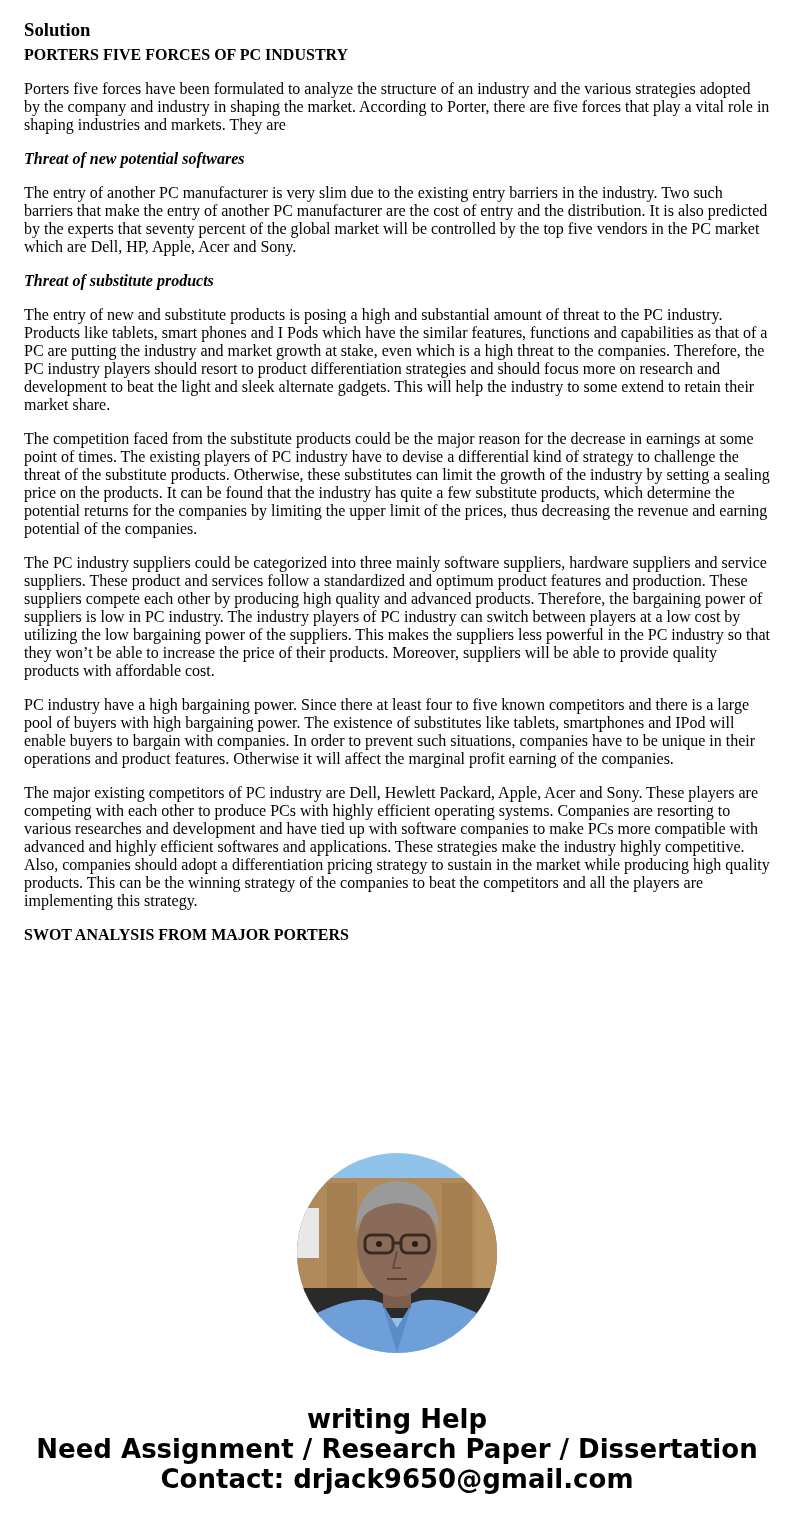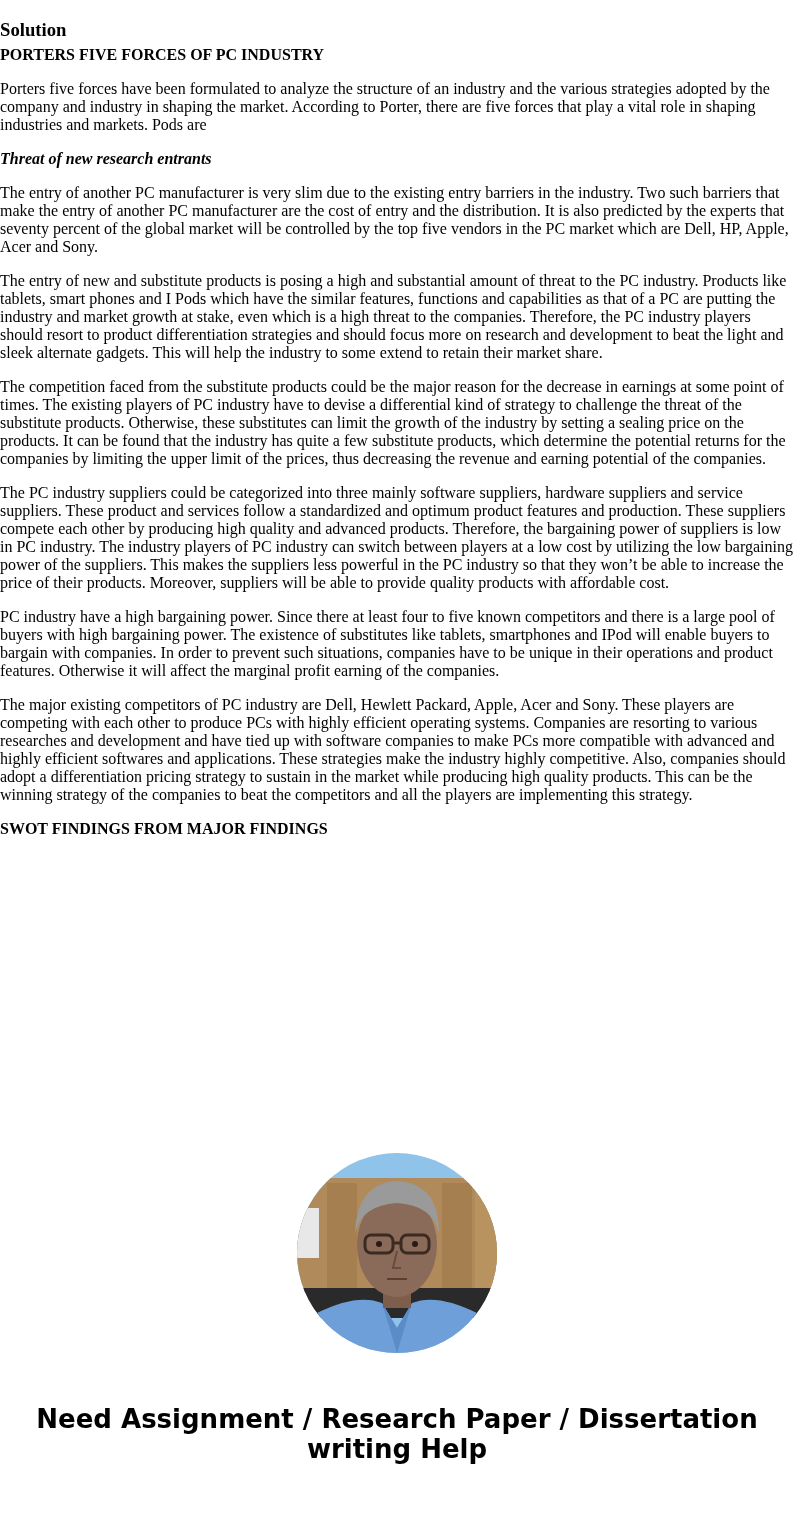--- a/index.html
+++ b/index.html
@@ -10,21 +10,21 @@
     body {
       width: 794px;
       height: 1523px;
       overflow: hidden;
       color: #000000;
       font-family: "Liberation Serif", serif;
       font-size: 16px;
       line-height: 18px;
     }
     .page {
-      padding: 0 0;
+      padding: 0 24px;
       position: relative;
     }
     h3.page-title {
       font-family: "Liberation Serif", serif;
       font-size: 18.7px;
       font-weight: bold;
       margin: 0;
       padding-top: 19px;
       line-height: 21px;
     }
@@ -63,35 +63,36 @@
     }
     .promo div { display: block; }
   </style>
 </head>
 <body>
 
 <div class="page">
   <h3 class="page-title">Solution</h3>
 
   <p class="bold first-after-title">PORTERS FIVE FORCES OF PC INDUSTRY</p>
-  <p>Porters five forces have been formulated to analyze the structure of an industry and the various strategies adopted by the company and industry in shaping the market. According to Porter, there are five forces that play a vital role in shaping industries and markets. Pods are</p>
+  <p>Porters five forces have been formulated to analyze the structure of an industry and the various strategies adopted by the company and industry in shaping the market. According to Porter, there are five forces that play a vital role in shaping industries and markets. They are</p>
 
-  <p class="bold-italic">Threat of new research entrants</p>
+  <p class="bold-italic">Threat of new potential softwares</p>
   <p>The entry of another PC manufacturer is very slim due to the existing entry barriers in the industry. Two such barriers that make the entry of another PC manufacturer are the cost of entry and the distribution. It is also predicted by the experts that seventy percent of the global market will be controlled by the top five vendors in the PC market which are Dell, HP, Apple, Acer and Sony.</p>
 
+  <p class="bold-italic">Threat of substitute products</p>
   <p>The entry of new and substitute products is posing a high and substantial amount of threat to the PC industry. Products like tablets, smart phones and I Pods which have the similar features, functions and capabilities as that of a PC are putting the industry and market growth at stake, even which is a high threat to the companies. Therefore, the PC industry players should resort to product differentiation strategies and should focus more on research and development to beat the light and sleek alternate gadgets. This will help the industry to some extend to retain their market share.</p>
   <p>The competition faced from the substitute products could be the major reason for the decrease in earnings at some point of times. The existing players of PC industry have to devise a differential kind of strategy to challenge the threat of the substitute products. Otherwise, these substitutes can limit the growth of the industry by setting a sealing price on the products. It can be found that the industry has quite a few substitute products, which determine the potential returns for the companies by limiting the upper limit of the prices, thus decreasing the revenue and earning potential of the companies.</p>
 
   <p>The PC industry suppliers could be categorized into three mainly software suppliers, hardware suppliers and service suppliers. These product and services follow a standardized and optimum product features and production. These suppliers compete each other by producing high quality and advanced products. Therefore, the bargaining power of suppliers is low in PC industry. The industry players of PC industry can switch between players at a low cost by utilizing the low bargaining power of the suppliers. This makes the suppliers less powerful in the PC industry so that they won’t be able to increase the price of their products. Moreover, suppliers will be able to provide quality products with affordable cost.</p>
 
   <p>PC industry have a high bargaining power. Since there at least four to five known competitors and there is a large pool of buyers with high bargaining power. The existence of substitutes like tablets, smartphones and IPod will enable buyers to bargain with companies. In order to prevent such situations, companies have to be unique in their operations and product features. Otherwise it will affect the marginal profit earning of the companies.</p>
 
   <p>The major existing competitors of PC industry are Dell, Hewlett Packard, Apple, Acer and Sony. These players are competing with each other to produce PCs with highly efficient operating systems. Companies are resorting to various researches and development and have tied up with software companies to make PCs more compatible with advanced and highly efficient softwares and applications. These strategies make the industry highly competitive. Also, companies should adopt a differentiation pricing strategy to sustain in the market while producing high quality products. This can be the winning strategy of the companies to beat the competitors and all the players are implementing this strategy.</p>
 
-  <p class="bold">SWOT FINDINGS FROM MAJOR FINDINGS</p>
+  <p class="bold">SWOT ANALYSIS FROM MAJOR PORTERS</p>
 </div>
 
 <div class="portrait-wrap">
   <svg width="200" height="200" viewBox="0 0 200 200" xmlns="http://www.w3.org/2000/svg">
 
     <rect x="0" y="0" width="200" height="200" fill="#8fc3ea"></rect>
 
     <rect x="0" y="25" width="200" height="115" fill="#b08a5a"></rect>
     <rect x="0" y="55" width="22" height="50" fill="#e8e8e8"></rect>
     <rect x="30" y="30" width="30" height="105" fill="#a57f4f"></rect>
@@ -115,15 +116,16 @@
 
     <circle cx="82" cy="91" r="3" fill="#2a1a14"></circle>
     <circle cx="118" cy="91" r="3" fill="#2a1a14"></circle>
 
     <path d="M100 98 L96 115 L104 115" fill="none" stroke="#6a4c3e" stroke-width="2"></path>
     <line x1="90" y1="126" x2="110" y2="126" stroke="#5a3e32" stroke-width="2"></line>
   </svg>
 </div>
 
 <div class="promo">
+  <div>writing Help</div>
   <div>Need Assignment / Research Paper / Dissertation</div>
-  <div>writing Help</div>
+  <div>Contact: drjack9650@gmail.com</div>
 </div>
 
 </body></html>

